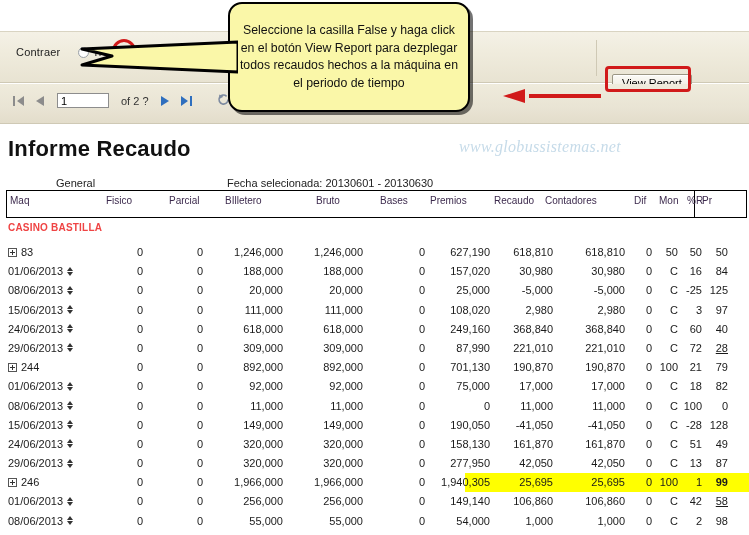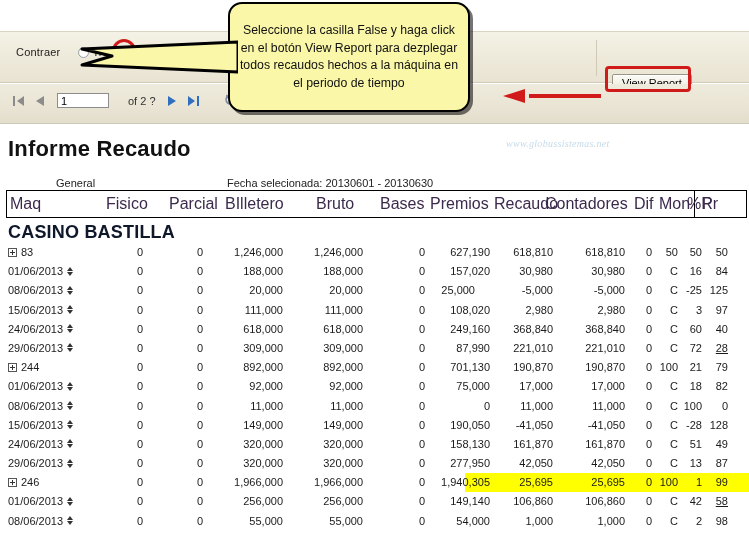--- a/index.html
+++ b/index.html
@@ -89,21 +89,21 @@
   .nav-btn{
     width:17px;height:17px;display:flex;align-items:center;justify-content:center;
     cursor:pointer;margin-right:4px;color:#2f6fbe;
   }
   .nav-btn.dim{color:#9a9a9a;}
   #page-input{
     width:52px;height:15px;border:1px solid #8d8d8d;background:#fff;
     font-family:"Liberation Sans",sans-serif;font-size:11px;
     padding:0 3px;margin:0 5px;box-sizing:border-box;color:#000;
   }
-  #of-text{margin:0 8px 0 14px;font-size:11px;color:#333;white-space:nowrap;}
+  #of-text{margin:0 8px 0 7px;font-size:11px;color:#333;white-space:nowrap;}
   #refresh-icon{margin-left:18px;color:#7d8aa0;cursor:pointer;}
   #find-input{
     width:80px;height:15px;border:1px solid #8d8d8d;background:#fff;
     margin-left:18px;box-sizing:border-box;font-size:11px;
   }
   #find-links{margin-left:7px;font-size:11px;color:#333;white-space:nowrap;}
   #export-icon{margin-left:14px;cursor:pointer;}
   #print-icon{margin-left:12px;cursor:pointer;}
 
   
@@ -133,46 +133,46 @@
   
   #report-body{
     position:absolute;left:0;top:125px;width:749px;height:410px;
     background:#fff;overflow:hidden;
   }
   #report-title{
     position:absolute;left:8px;top:11px;
     font-size:22px;font-weight:bold;color:#111;letter-spacing:.2px;
   }
   #watermark{
-    position:absolute;left:506px;top:13px;
+    position:absolute;left:459px;top:13px;
     font-family:"Liberation Serif","DejaVu Serif",serif;
-    font-size:10px;font-style:italic;color:#c6dbe9;letter-spacing:.3px;
+    font-size:16px;font-style:italic;color:#c6dbe9;letter-spacing:.3px;
   }
   #subrow{
     position:absolute;left:0;top:52px;width:749px;height:17px;font-size:11px;color:#222;margin-left:48px;
   }
   #general-lbl{position:absolute;left:8px;top:0;}
   #fecha-lbl{position:absolute;left:179px;top:0;white-space:nowrap;}
 
   
   #header-box{
     position:absolute;left:6px;top:65px;width:741px;height:28px;
     border:1px solid #000;box-sizing:border-box;background:#fff;
   }
   #header-sep{
     position:absolute;left:694px;top:65px;width:1px;height:28px;background:#000;
   }
   .hcell{
-    position:absolute;top:4px;font-size:16px;color:#3c2a4d;white-space:nowrap;
+    position:absolute;top:4px;font-size:10px;color:#3c2a4d;white-space:nowrap;
   }
 
   
   #group-title{
     position:absolute;left:8px;top:97px;
-    font-size:18px;font-weight:bold;color:#0f172a;letter-spacing:.2px;
+    font-size:10px;font-weight:bold;color:#ef4444;letter-spacing:.2px;
   }
 
   
   #rows{position:absolute;left:0;top:118px;width:749px;}
   .row{position:relative;height:19.2px;font-size:11px;color:#1a1a1a;}
   .row .hl{
     position:absolute;left:465px;top:0;width:284px;height:19.2px;
     background:#ffff00;
   }
   .cell{position:absolute;top:3px;white-space:nowrap;}
@@ -373,21 +373,21 @@
           <span class="sortarrows">
             <span class="up"></span>
             <span class="dn"></span>
           </span>
         </span>
         <span class="cell num" style="right: 606px;">0</span>
         <span class="cell num" style="right: 546px;">0</span>
         <span class="cell num" style="right: 466px;">20,000</span>
         <span class="cell num" style="right: 386px;">20,000</span>
         <span class="cell num" style="right: 324px;">0</span>
-        <span class="cell num" style="right: 274px;">25,000</span>
+        <span class="cell num" style="right: 259px;">25,000</span>
         <span class="cell num" style="right: 196px;">-5,000</span>
         <span class="cell num" style="right: 124px;">-5,000</span>
         <span class="cell num" style="right: 97px;">0</span>
         <span class="cell num" style="right: 71px;">C</span>
         <span class="cell num" style="right: 47px;">-25</span>
         <span class="cell num" style="right: 21px;">125</span>
       </div>
       <div class="row">
         <span class="cell maq">
           <span>15/06/2013</span>
@@ -584,21 +584,21 @@
         <span class="cell num" style="right: 546px;">0</span>
         <span class="cell num" style="right: 466px;">1,966,000</span>
         <span class="cell num" style="right: 386px;">1,966,000</span>
         <span class="cell num" style="right: 324px;">0</span>
         <span class="cell num" style="right: 259px;">1,940,305</span>
         <span class="cell num" style="right: 196px;">25,695</span>
         <span class="cell num" style="right: 124px;">25,695</span>
         <span class="cell num" style="right: 97px;">0</span>
         <span class="cell num" style="right: 71px;">100</span>
         <span class="cell num" style="right: 47px;">1</span>
-        <span class="cell num" style="right: 21px;">99</span>
+        <span class="cell num" style="right: 21px; font-weight: bold;">99</span>
       </div>
       <div class="row">
         <span class="cell maq">
           <span>01/06/2013</span>
           <span class="sortarrows">
             <span class="up"></span>
             <span class="dn"></span>
           </span>
         </span>
         <span class="cell num" style="right: 606px;">0</span>

